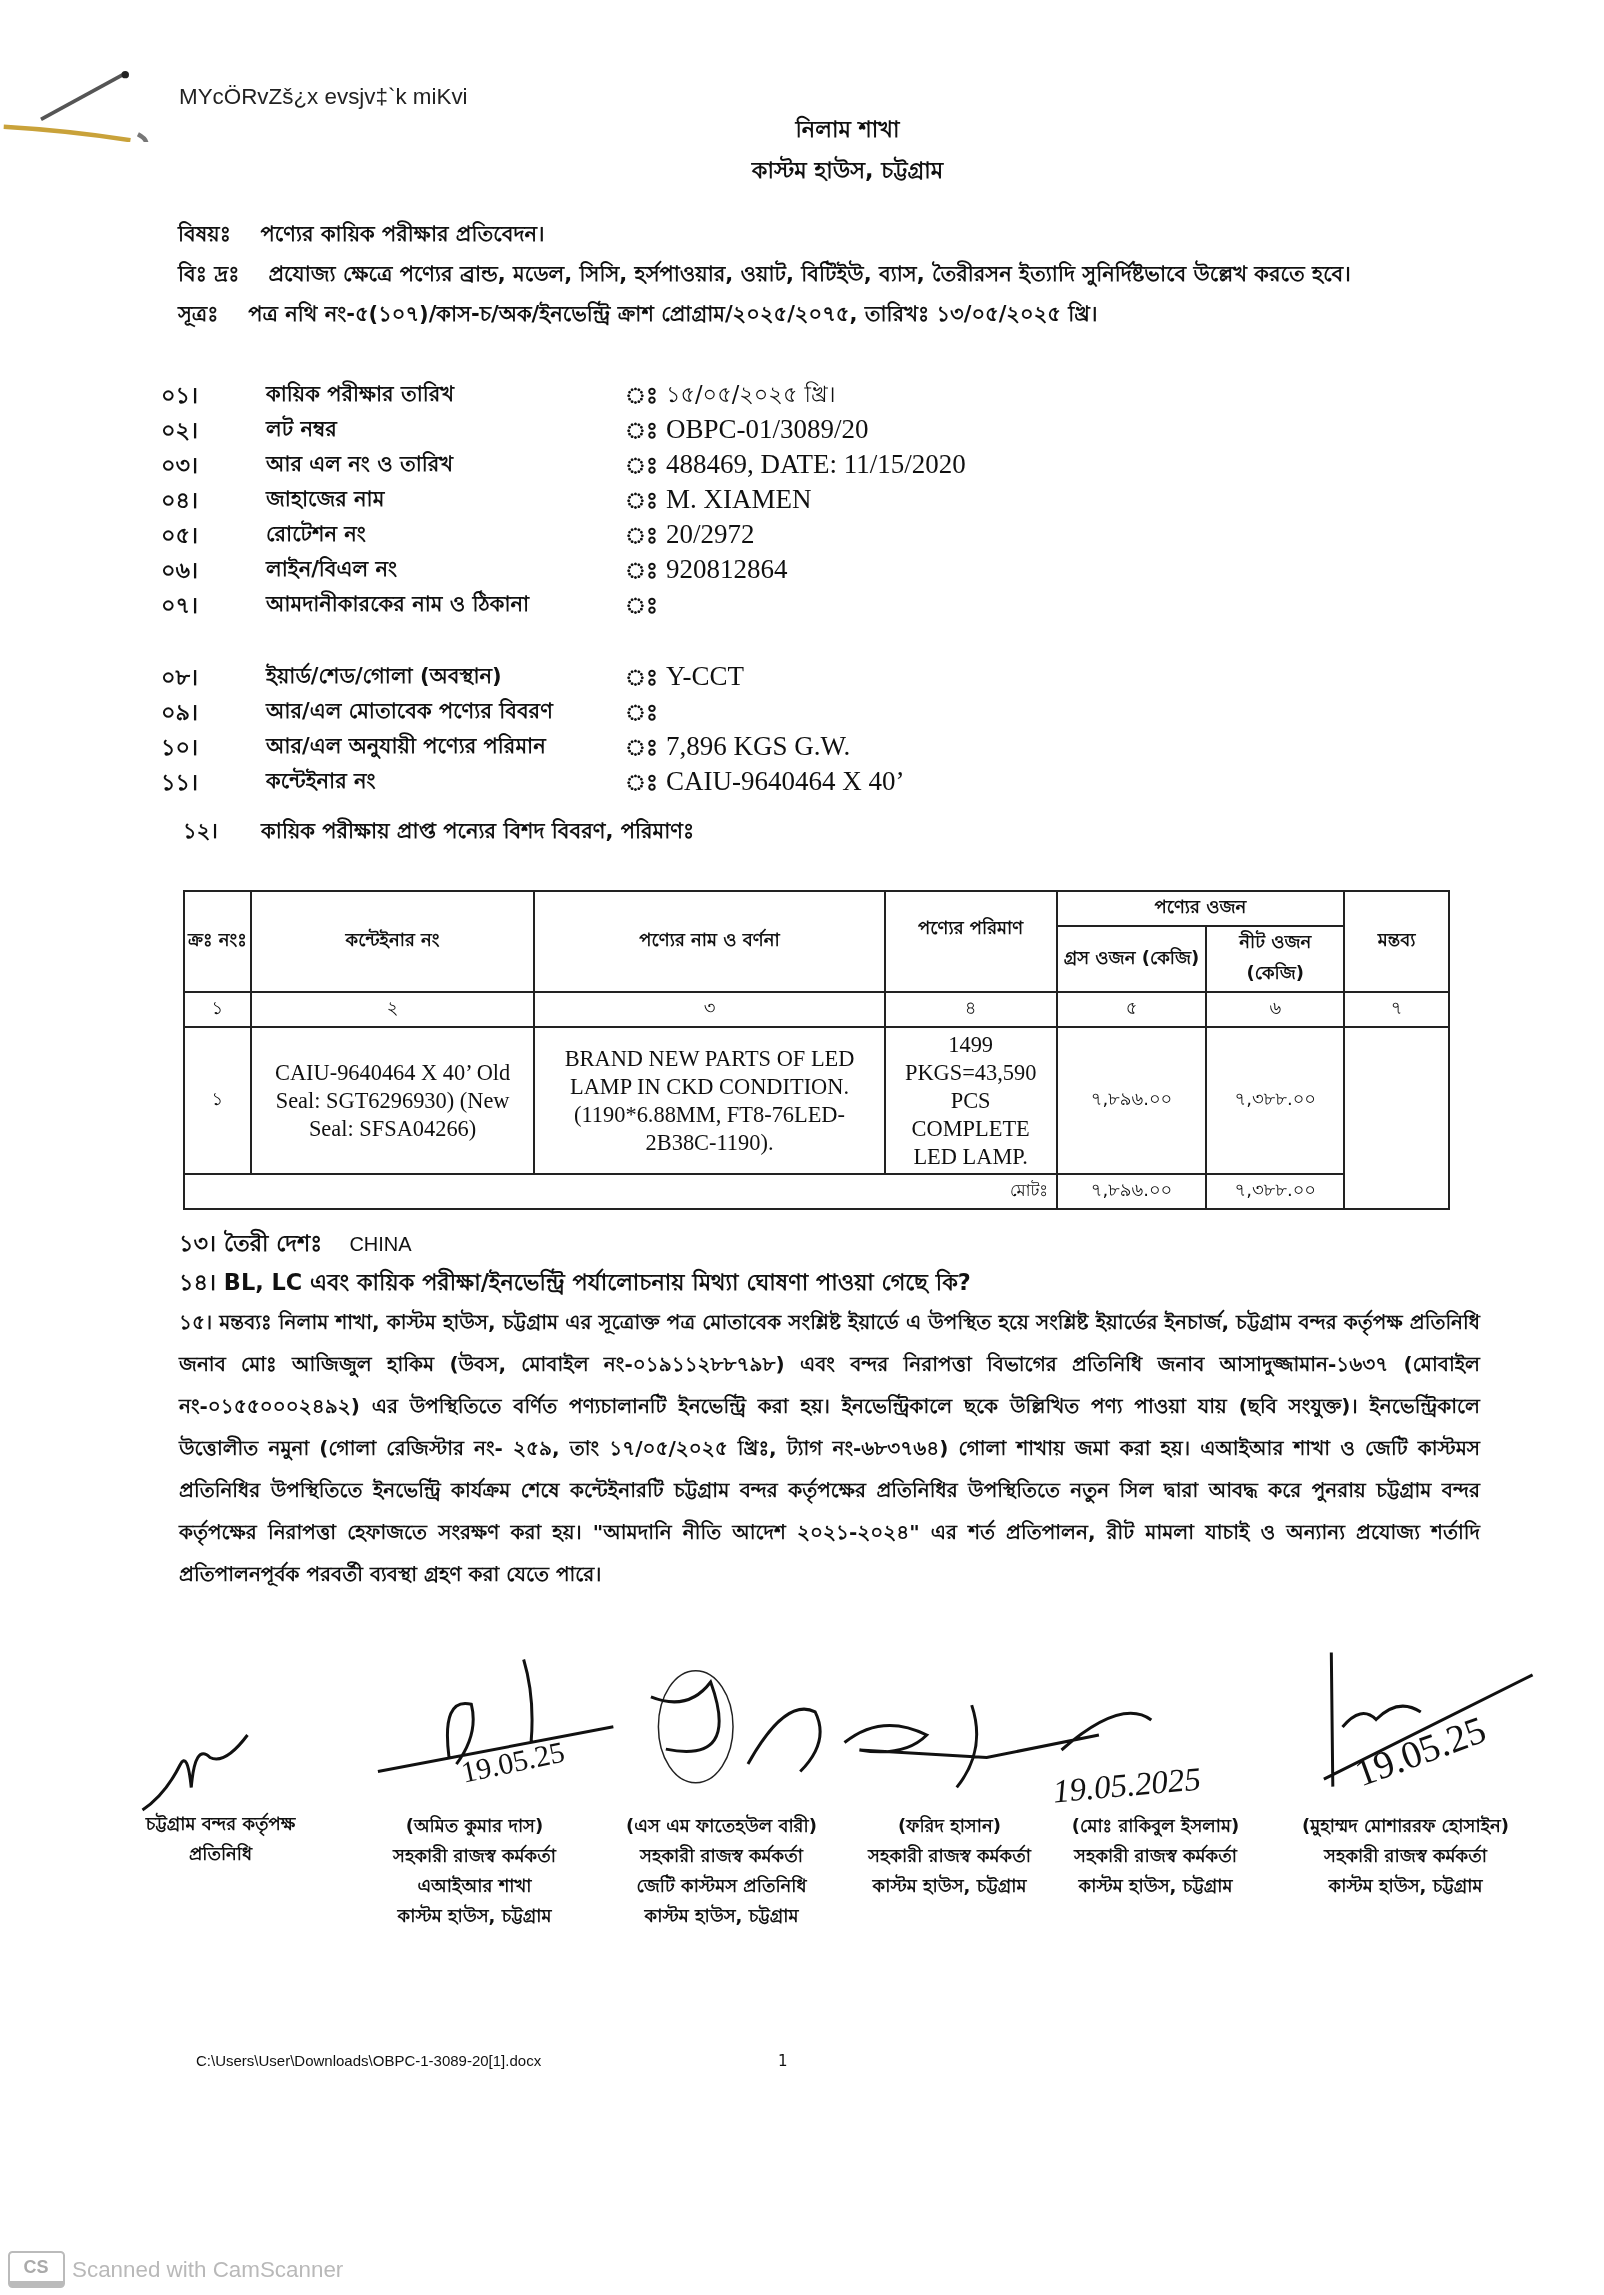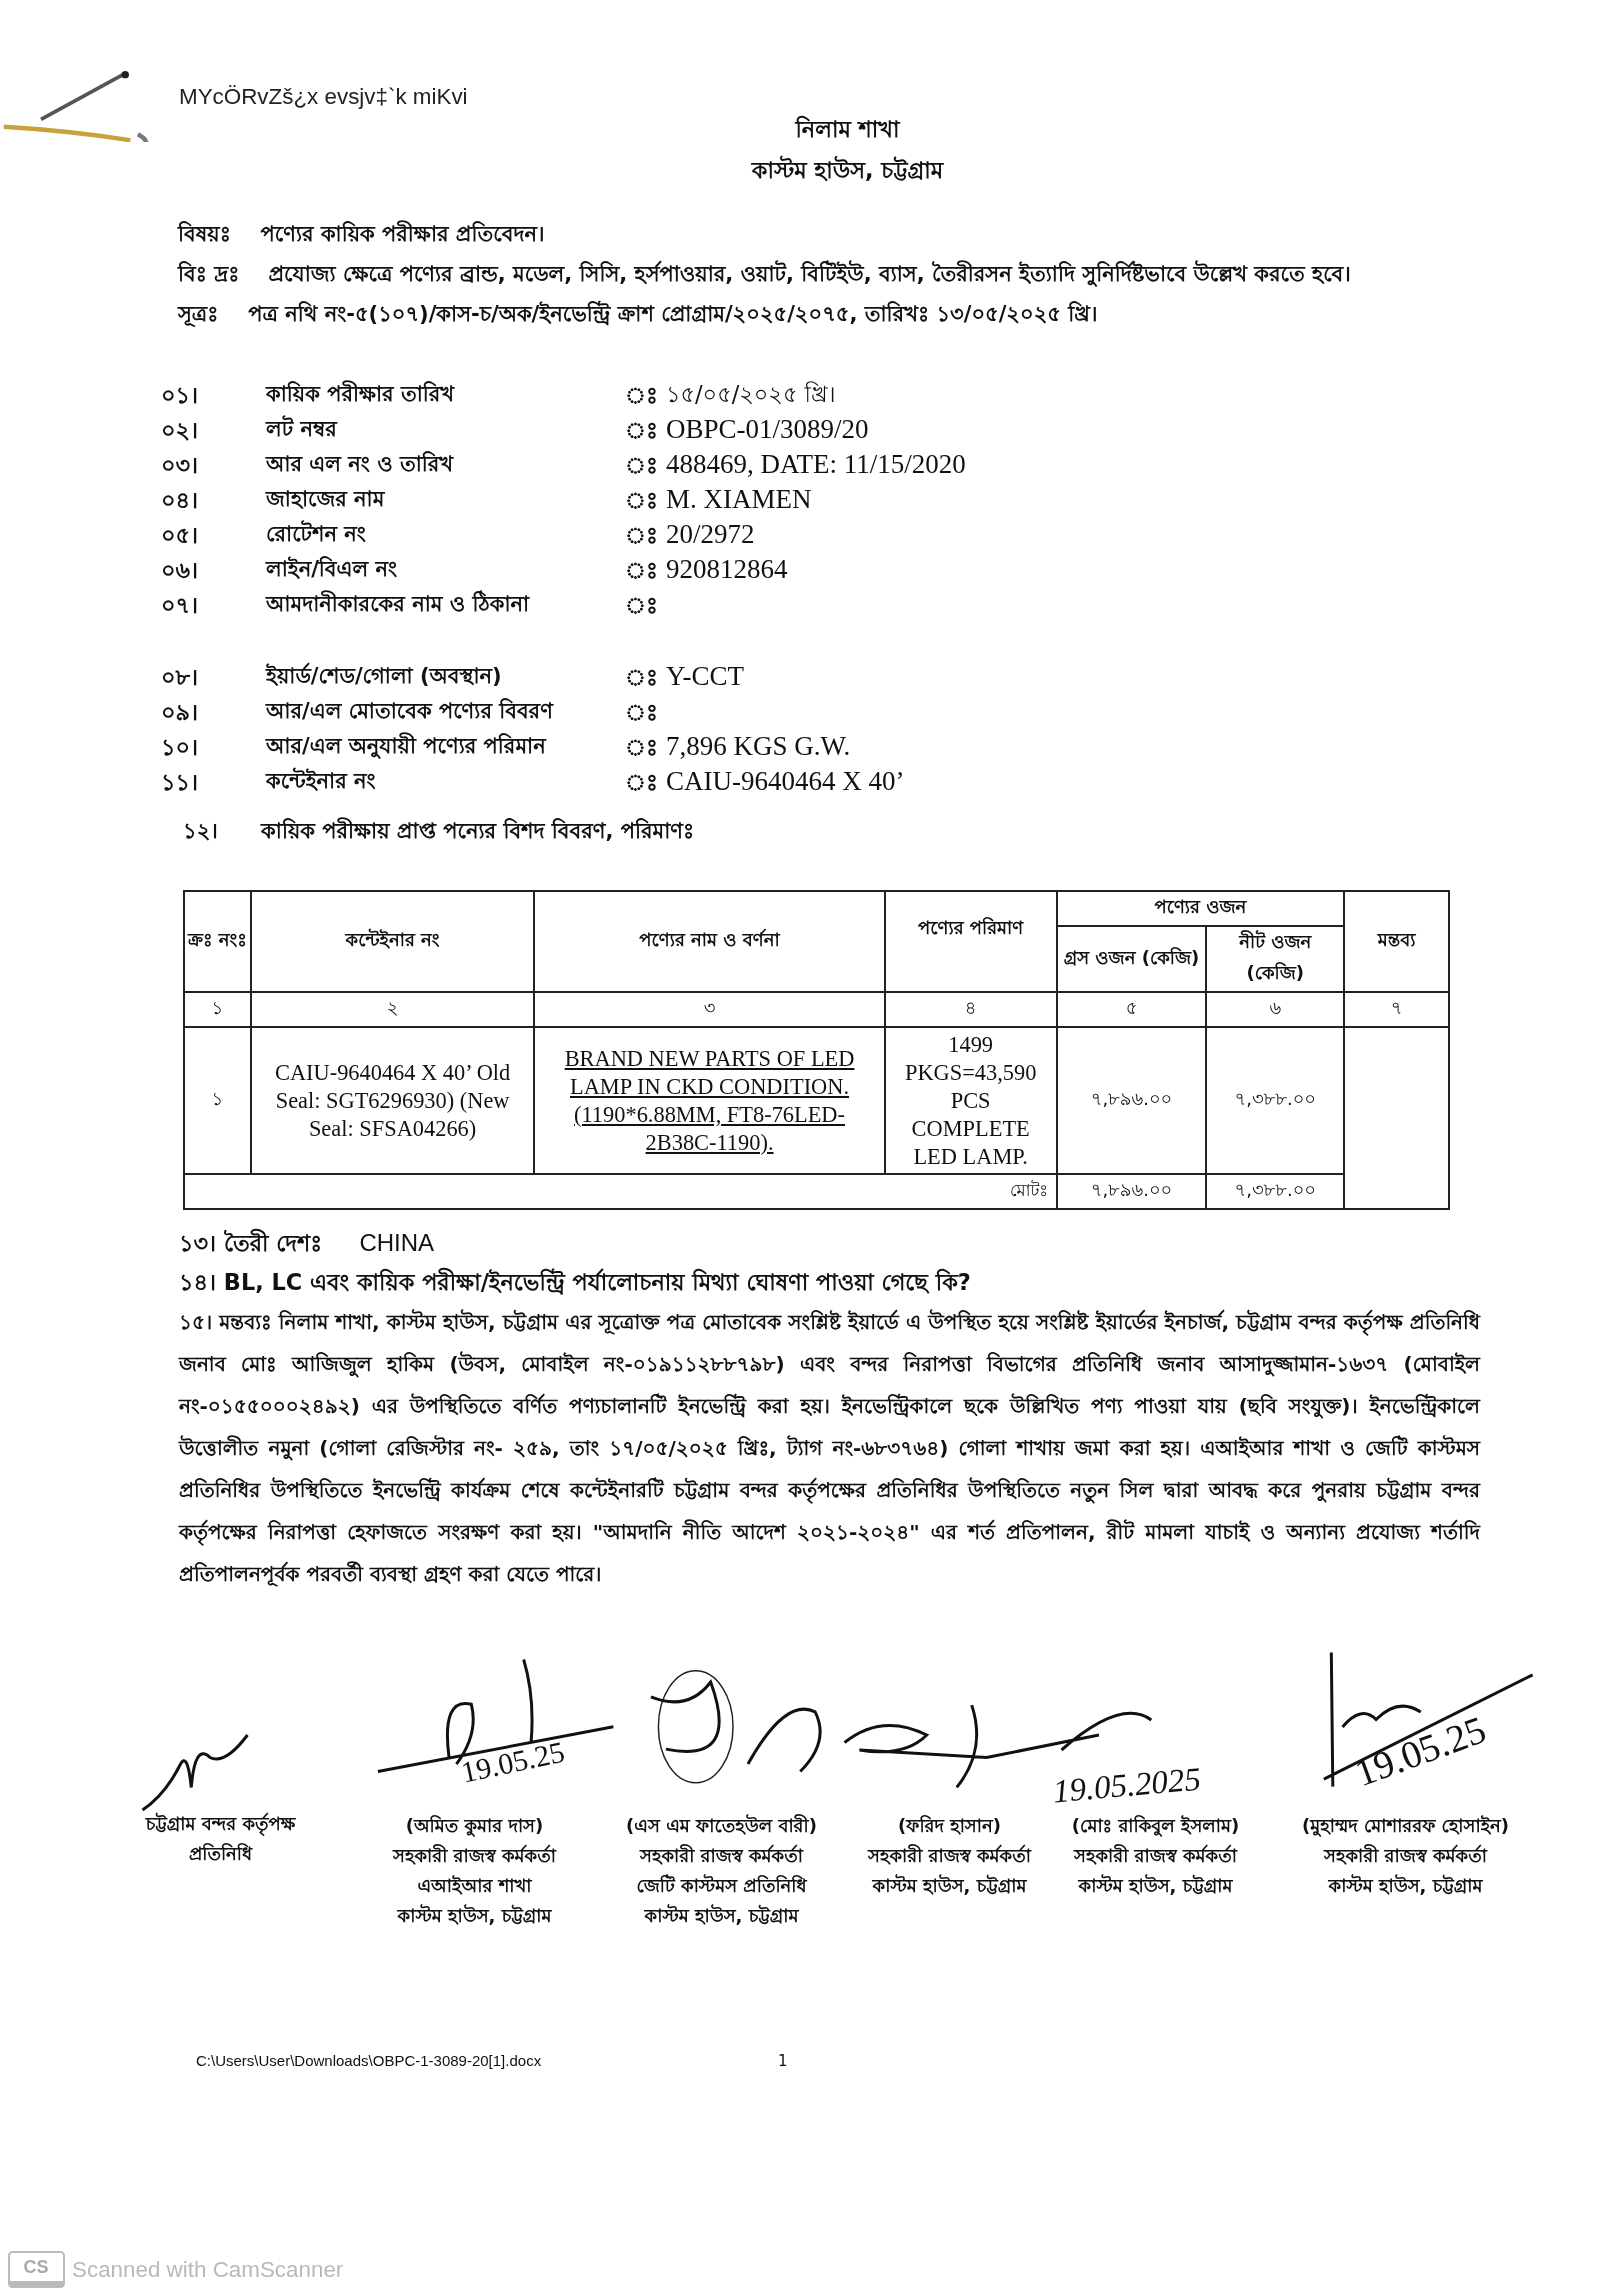--- a/index.html
+++ b/index.html
@@ -32,21 +32,21 @@
     position: absolute; left: 183px; top: 890px; width: 1267px;
     border-collapse: collapse; font-size: 18px;
   }
   table.goods th, table.goods td { border: 2.2px solid #222; text-align: center; vertical-align: middle; }
   table.goods th { font-weight: bold; font-size: 18px; }
   .serif { font-family: "Liberation Serif", serif; font-size: 22.4px; line-height: 28px; }
   .num { font-size: 18px; }
   td.top { vertical-align: top; }
 
   .sec { left: 179px; font-size: 22.4px; white-space: nowrap; }
-  .sec-country { font-family: "Liberation Sans", sans-serif; font-size: 24px; margin-left: 30px; }
+  .sec-country { font-family: "Liberation Sans", sans-serif; font-size: 20px; margin-left: 20px; }
   .para15 {
     left: 179px; top: 1301px; width: 1301px; font-size: 20px; line-height: 42px;
     font-weight: bold; text-align: justify;
   }
 
   .sig { text-align: center; font-size: 18px; font-weight: bold; line-height: 30px; }
   .sig-svg { position: absolute; }
   .footer-path { left: 196px; top: 2052px; font-size: 15px; font-family: "Liberation Sans", sans-serif; }
   .footer-page { left: 778px; top: 2052px; font-size: 15px; }
   .cs { left: 7.5px; top: 2251px; display: flex; align-items: center; gap: 7.5px; color: #b9b9b9; font-family: "Liberation Sans", sans-serif; font-size: 22.4px; }
@@ -181,21 +181,21 @@
       <td class="num">৪</td>
       <td class="num">৫</td>
       <td class="num">৬</td>
       <td class="num">৭</td>
     </tr>
   </thead>
   <tbody>
     <tr style="height:147px;">
       <td class="top num">১</td>
       <td class="top serif" style="padding:0 9px;">CAIU-9640464 X 40’ Old Seal: SGT6296930) (New Seal: SFSA04266)</td>
-      <td class="top serif" style="padding:16px 15px;text-decoration:underline;">BRAND NEW PARTS OF LED LAMP IN CKD CONDITION. (1190*6.88MM, FT8-76LED-2B38C-1190).</td>
+      <td class="top serif" style="padding:16px 15px;">BRAND NEW PARTS OF LED LAMP IN CKD CONDITION. (1190*6.88MM, FT8-76LED-2B38C-1190).</td>
       <td class="top serif" style="padding:0 10.5px;">1499 PKGS=43,590 PCS COMPLETE LED LAMP.</td>
       <td class="num">৭,৮৯৬.০০</td>
       <td class="num">৭,৩৮৮.০০</td>
       <td rowspan="2"></td>
     </tr>
     <tr style="height:31px;">
       <td colspan="4" style="text-align:right;padding-right:7.5px;font-size:16.4px;">মোটঃ</td>
       <td class="num">৭,৮৯৬.০০</td>
       <td class="num">৭,৩৮৮.০০</td>
     </tr>

